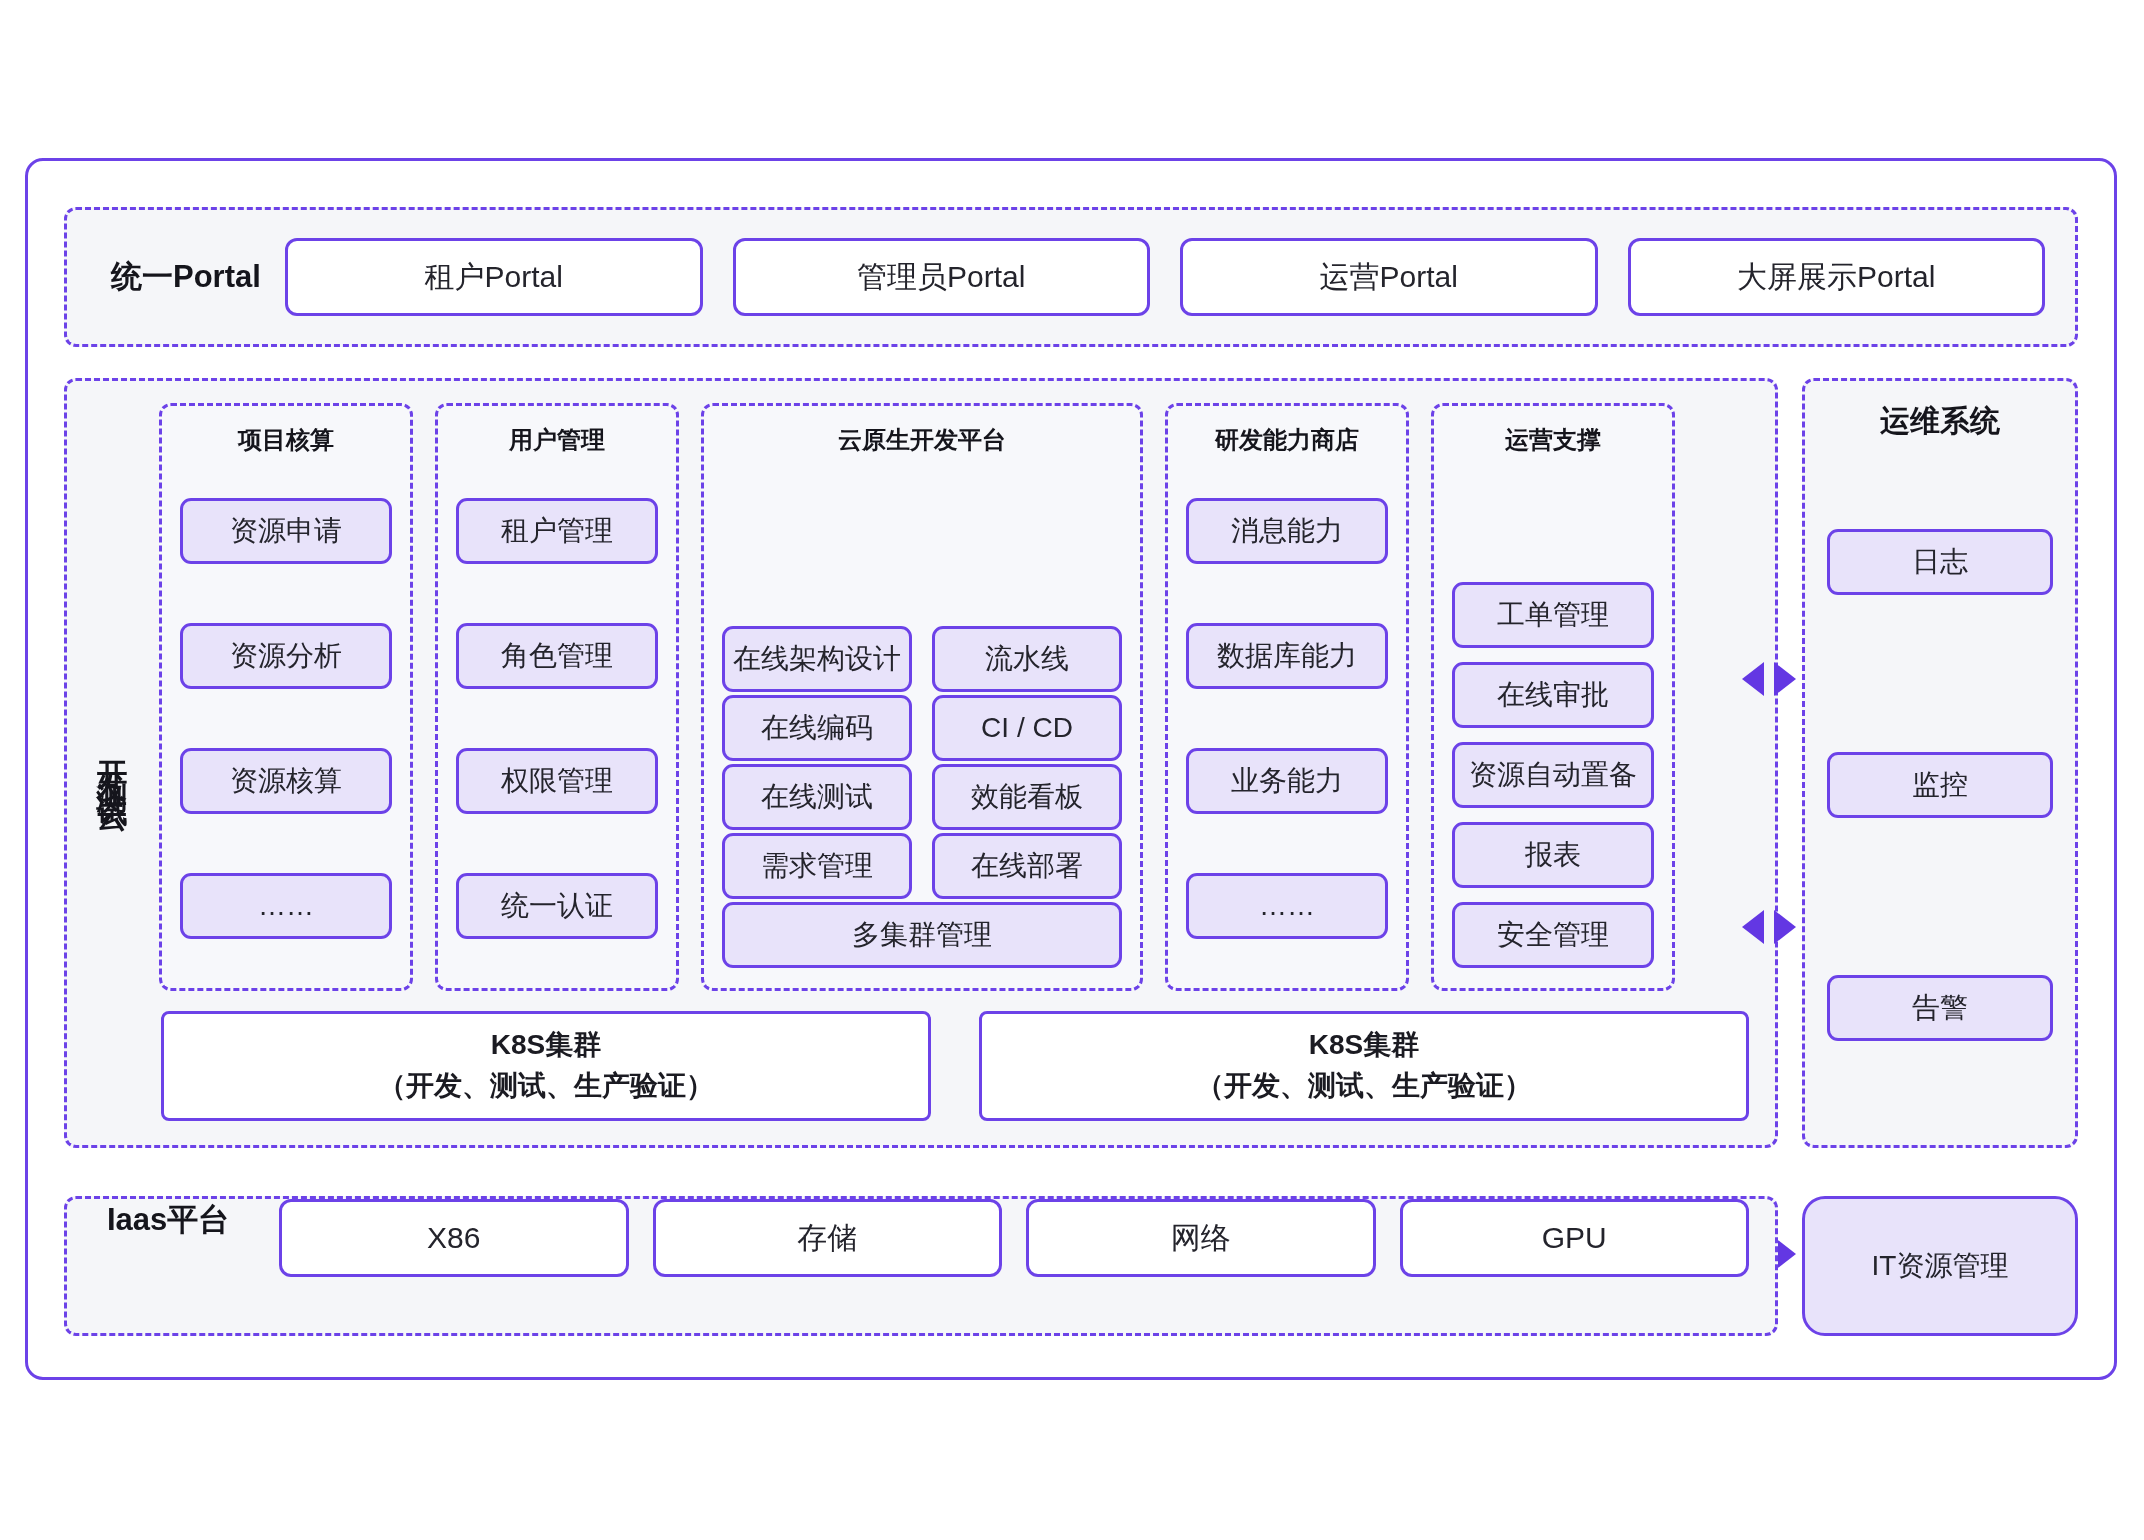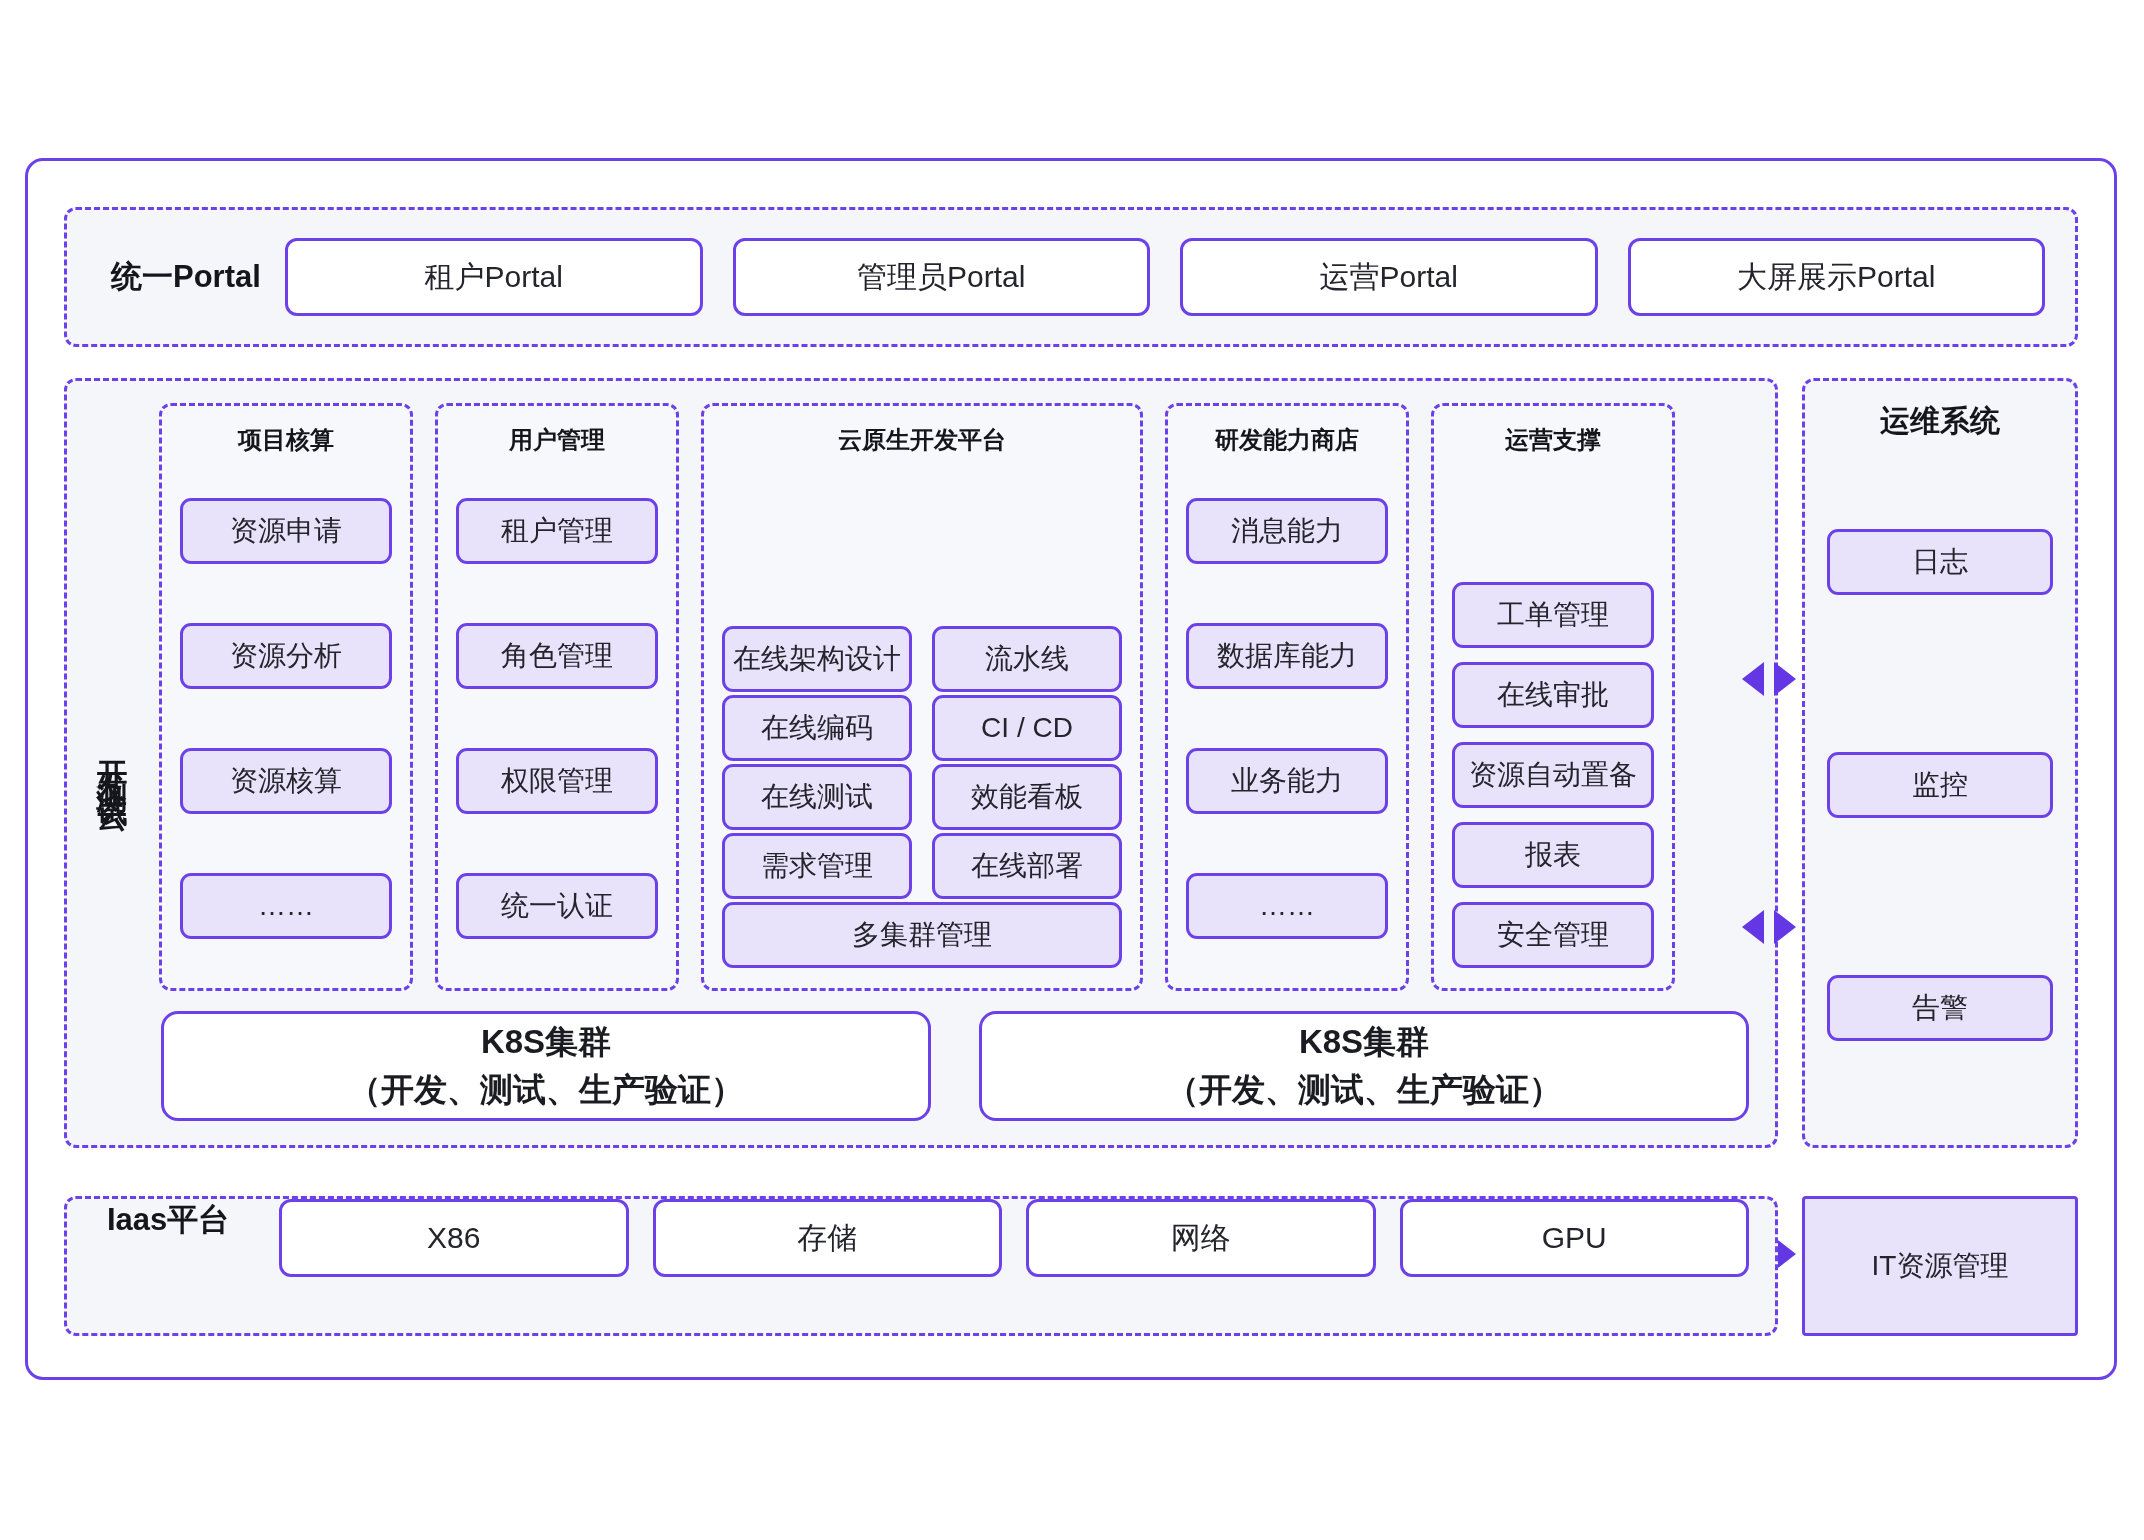--- a/index.html
+++ b/index.html
@@ -151,24 +151,24 @@
   .k8s-row{
     display:flex;gap:48px;
     margin-top:20px;
     flex:1;
     padding:0 2px;
   }
   .k8s-card{
     flex:1;
     background:#ffffff;
     border:3px solid #6c42e8;
-    border-radius:17px;
+    border-radius:8px;
     display:flex;flex-direction:column;
     align-items:center;justify-content:center;
-    font-weight:bold;font-size:33px;
+    font-weight:bold;font-size:28px;
     color:#1b1b22;
     line-height:1.45;
     box-sizing:border-box;
   }
 
   
   .ops-panel{
     left:1802px;top:378px;
     width:276px;height:770px;
     display:flex;flex-direction:column;
@@ -213,21 +213,21 @@
     flex:1;display:flex;align-items:center;
     gap:24px;padding:0 26px 0 10px;
   }
 
   .it-res{
     position:absolute;
     left:1802px;top:1196px;
     width:276px;height:140px;
     background:#e8e3fa;
     border:3px solid #6c42e8;
-    border-radius:4px;
+    border-radius:23px;
     display:flex;align-items:center;justify-content:center;
     font-size:28px;color:#24242c;
     box-sizing:border-box;
   }
 </style>
 </head>
 <body>
 
 <div class="frame"></div>
 

